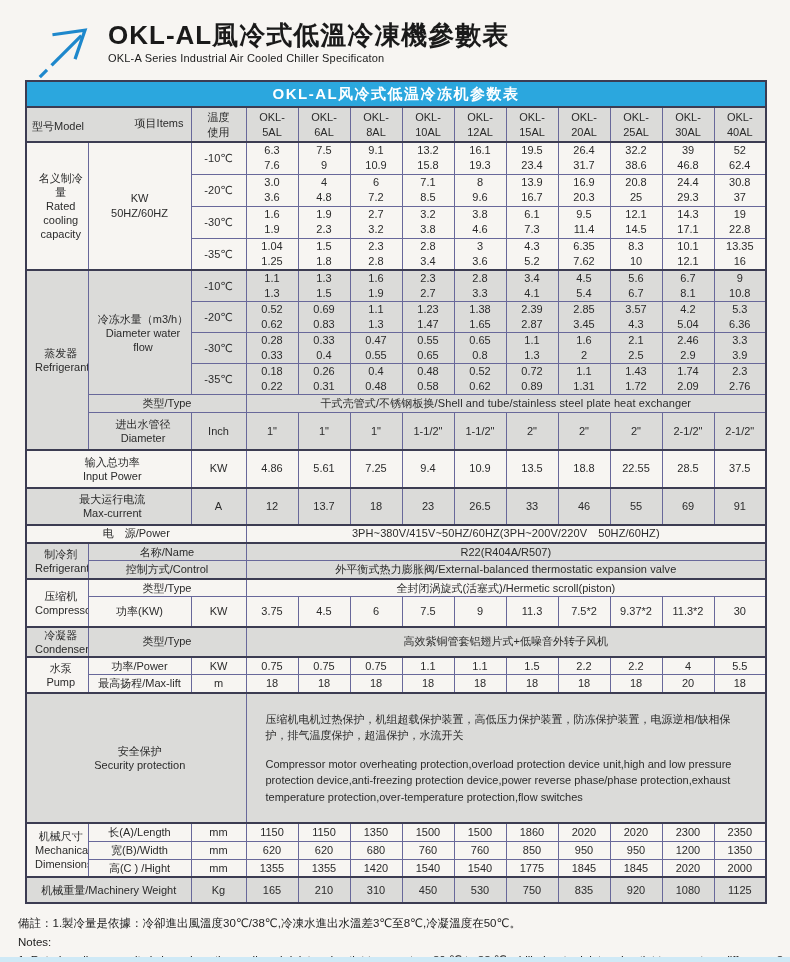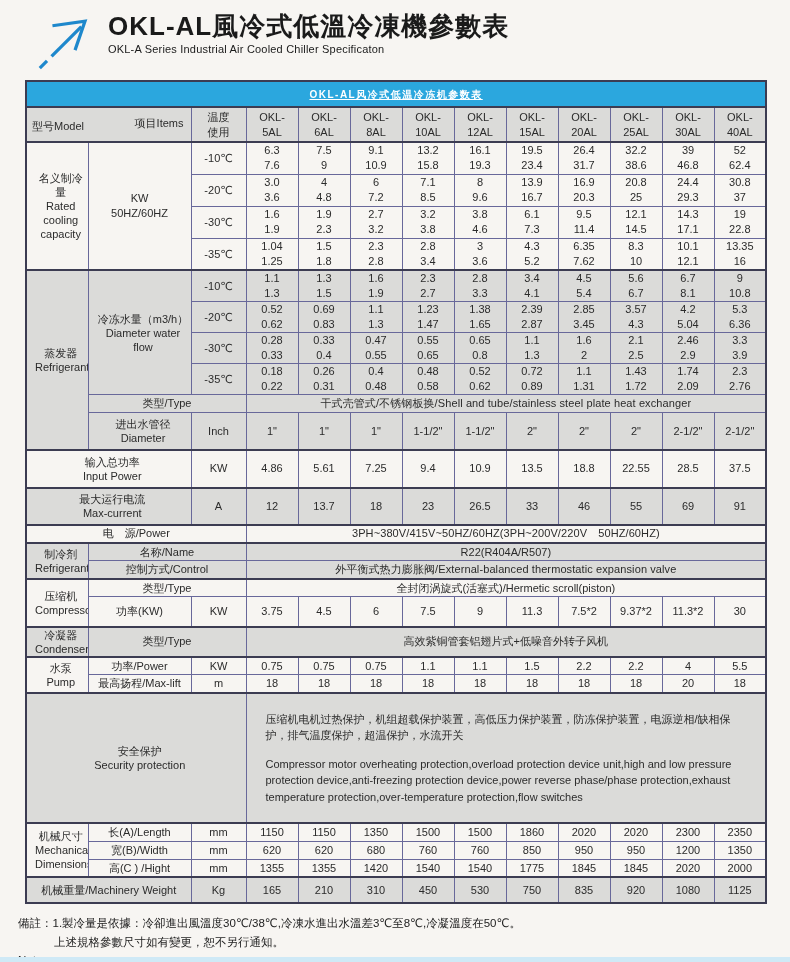--- a/index.html
+++ b/index.html
@@ -7,39 +7,39 @@
     --border:#68689a; --border_dark:#3c3c52; --page_bg:#f7f5f2; --ink:#2b2b2b;
   }
   *{box-sizing:border-box;}
   html,body{margin:0;padding:0;}
   body{
     width:790px;height:962px;position:relative;overflow:hidden;
     background:var(--page_bg);color:var(--ink);
     font-family:"Liberation Sans","DejaVu Sans",sans-serif;
   }
   
-  .page-header{display:flex;align-items:flex-start;padding:12px 0 0 36px;height:72px;}
+  .page-header{display:flex;align-items:flex-start;padding:21px 0 0 36px;height:72px;}
   .logo{width:60px;height:56px;margin-right:12px;flex:0 0 auto;margin-top:2px;}
   .logo svg{width:100%;height:100%;}
   .titles h1{margin:0;font-size:26px;font-weight:600;letter-spacing:1px;color:#1a1a1a;line-height:1.15;}
   .titles h2{margin:1px 0 0 0;font-size:11px;font-weight:400;color:#1a1a1a;letter-spacing:0.2px;}
   
   table{
     border-collapse:collapse;table-layout:fixed;width:740px;margin:8px 0 0 25px;
     border:2px solid var(--border_dark);
   }
   td{
     border:1px solid var(--border);font-size:11px;text-align:center;vertical-align:middle;
     padding:0 1px;line-height:1.3;overflow:hidden;
   }
   tr.g td{background:var(--row_gray);}
   tr.st td{border-top:2px solid var(--border_dark);}
   td.bar{
-    background:var(--accent_blue);color:#fff;font-size:10px;font-weight:600;
-    letter-spacing:1.5px;height:26px;border:1px solid var(--border_dark);text-decoration:underline;
+    background:var(--accent_blue);color:#fff;font-size:15px;font-weight:600;
+    letter-spacing:1.5px;height:26px;border:1px solid var(--border_dark);
   }
   .h35 td{height:35px;} .h32{height:32px;} .h30{height:30px;} .h18{height:18px;}
   .h37{height:37px;} .h38{height:38px;} .h28{height:28px;} .h26{height:26px;}
   td.dual div{line-height:15px;}
   td.diag{
     position:relative;
     background-image:linear-gradient(to bottom right,transparent 49.4%,#8a8a8a 49.4%,#8a8a8a 50.6%,transparent 50.6%);
   }
   .diag .lbl-tl{position:absolute;left:5px;top:55%;transform:translateY(-50%);}
   .diag .lbl-br{position:absolute;right:7px;top:44%;transform:translateY(-50%);}
@@ -715,18 +715,17 @@
         <td>835</td>
         <td>920</td>
         <td>1080</td>
         <td>1125</td>
       </tr>
   </tbody>
 </table>
 
 <div class="notes">
   <div>備註：1.製冷量是依據：冷卻進出風溫度30℃/38℃,冷凍水進出水溫差3℃至8℃,冷凝溫度在50℃。</div>
-  <div class="cn-indent2">上述規格參數尺寸如有變更，恕不另行通知。</div>
   <div>Notes:</div>
   <div>1. Rated cooling capacity is based on: the cooling air inlet and outlet temperature 30 ℃ to 38 ℃, chilled water inlet and outlet temperature difference 3 ℃ to 8 ℃; cooling temperature 50 ℃.</div>
 </div>
 
 <div class="bottom-strip"></div>
 
 </body></html>

